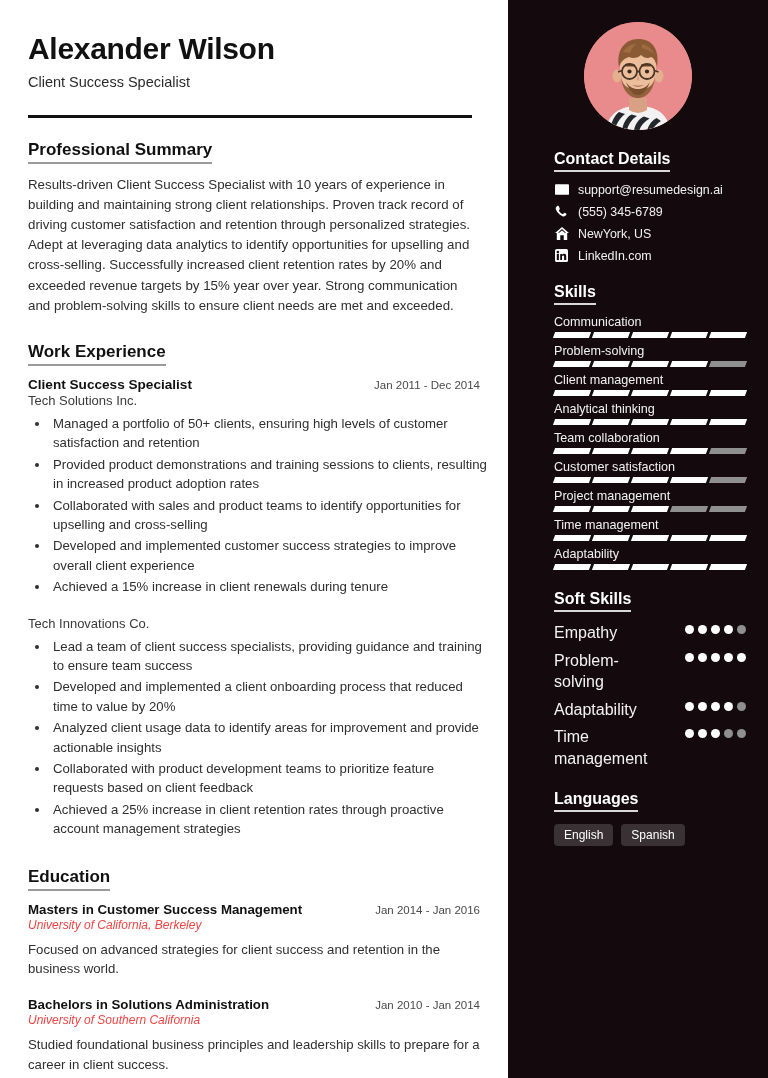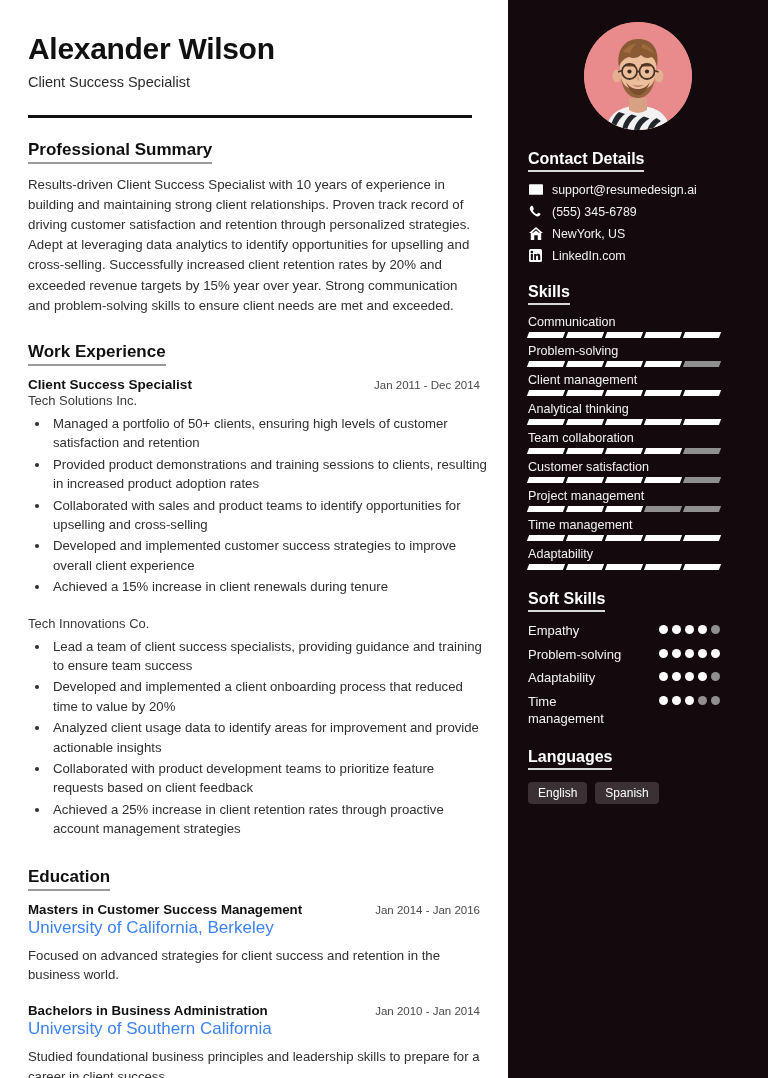--- a/index.html
+++ b/index.html
@@ -109,23 +109,24 @@
     font-weight:bold;
     color:#111111;
   }
   .edu-date {
     font-size:11.5px;
     color:#4a4a4a;
     white-space:nowrap;
     padding-left:10px;
   }
   .edu-school {
-    font-size:17px;
-    color:#3b82f6;
+    font-size:12px;
+    color:#ef4444;
     margin-top:1px;
+    font-style:italic;
   }
   .edu-desc {
     font-size:13.2px;
     line-height:1.5;
     color:#2f2f2f;
     width:452px;
     margin-top:8px;
     margin-bottom:18px;
   }
 
@@ -145,21 +146,21 @@
   }
   .avatar {
     width:108px; height:108px;
     border-radius:50%;
     background:#E98A8C;
     position:relative;
     overflow:hidden;
   }
   .avatar svg { display:block; }
 
-  .side-inner { padding:0 28px 0 20px; }
+  .side-inner { padding:0 28px 0 46px; }
 
   .side-title {
     font-size:16px;
     font-weight:bold;
     color:#ffffff;
     display:inline-block;
     border-bottom:2px solid #d8d8d8;
     padding-bottom:2px;
     margin-bottom:10px;
   }
@@ -205,21 +206,21 @@
   .seg.off { background:#8f8f8f; }
 
   .soft-item {
     display:flex;
     align-items:flex-start;
     justify-content:space-between;
     margin-bottom:6px;
     width:192px;
   }
   .soft-label {
-    font-size:13px;
+    font-size:16px;
     color:#f2f2f2;
     line-height:1.35;
     max-width:104px;
   }
   .dots {
     display:flex;
     gap:4px;
     padding-top:3px;
     flex:0 0 auto;
   }
@@ -306,21 +307,21 @@
         <div class="edu-head">
           <span class="edu-title">Masters in Customer Success Management</span>
           <span class="edu-date">Jan 2014 - Jan 2016</span>
         </div>
         <div class="edu-school">University of California, Berkeley</div>
         <div class="edu-desc">Focused on advanced strategies for client success and retention in the business world.</div>
       </div>
 
       <div class="edu">
         <div class="edu-head">
-          <span class="edu-title">Bachelors in Business Administration</span>
+          <span class="edu-title">Bachelors in Solutions Administration</span>
           <span class="edu-date">Jan 2010 - Jan 2014</span>
         </div>
         <div class="edu-school">University of Southern California</div>
         <div class="edu-desc">Studied foundational business principles and leadership skills to prepare for a career in client success.</div>
       </div>
     </div>
 
   </div>
 
   <div class="side-col">

